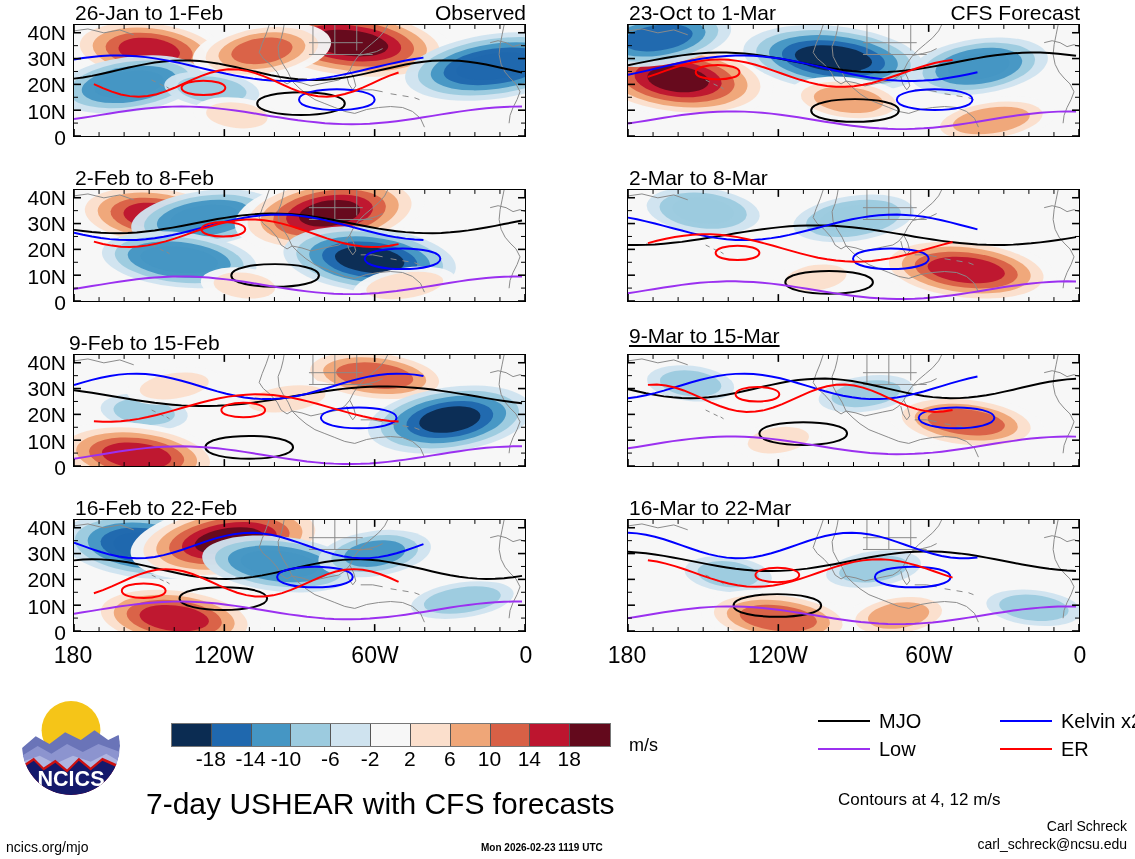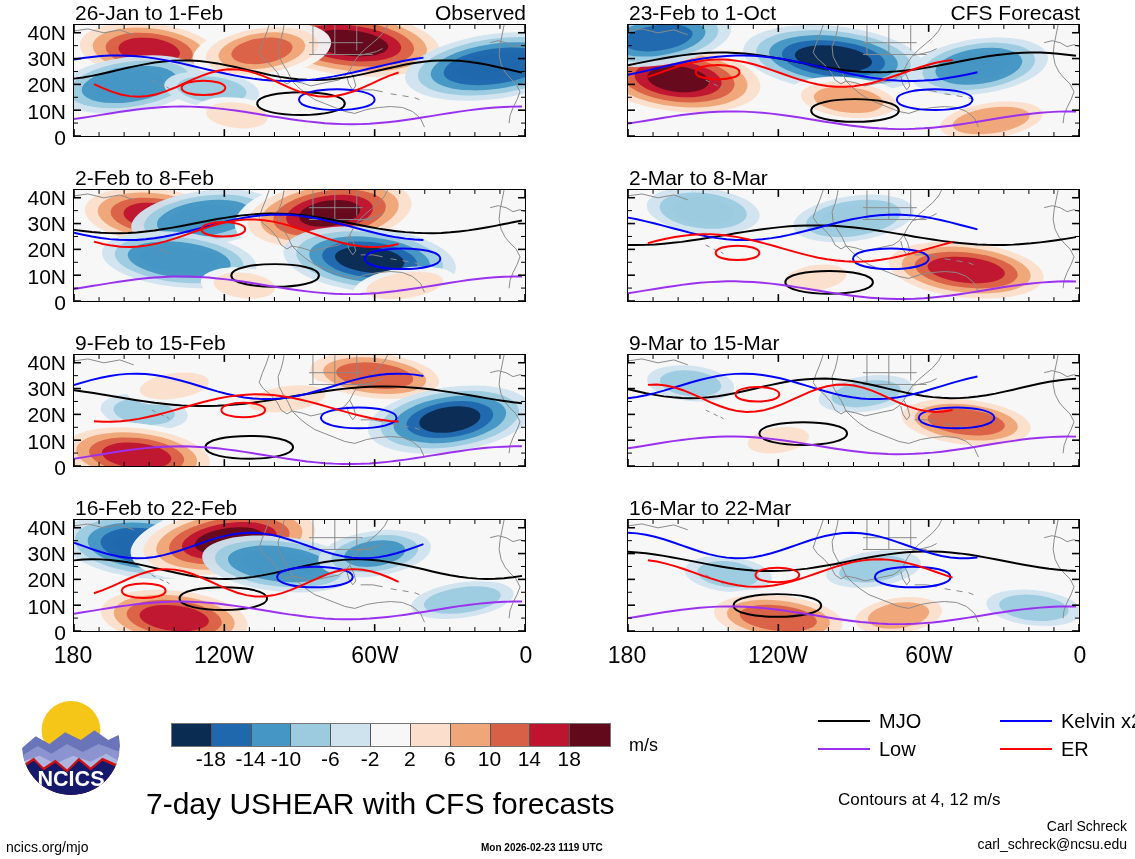--- a/index.html
+++ b/index.html
@@ -259,21 +259,21 @@
           <line x1="453" x2="449" y1="47.30232558139535" y2="47.30232558139535" stroke="#000" stroke-width="1"></line>
           <line x1="0" x2="7" y1="34.16279069767441" y2="34.16279069767441" stroke="#000" stroke-width="1.6"></line>
           <line x1="453" x2="446" y1="34.16279069767441" y2="34.16279069767441" stroke="#000" stroke-width="1.6"></line>
           <line x1="0" x2="4" y1="21.023255813953483" y2="21.023255813953483" stroke="#000" stroke-width="1"></line>
           <line x1="453" x2="449" y1="21.023255813953483" y2="21.023255813953483" stroke="#000" stroke-width="1"></line>
           <line x1="0" x2="7" y1="7.883720930232556" y2="7.883720930232556" stroke="#000" stroke-width="1.6"></line>
           <line x1="453" x2="446" y1="7.883720930232556" y2="7.883720930232556" stroke="#000" stroke-width="1.6"></line>
         </g>
       </svg>
     </div>
-    <div class="panel-title" style="left: 75px; top: 332px;">9-Feb to 15-Feb</div>
+    <div class="panel-title" style="left: 69px; top: 332px;">9-Feb to 15-Feb</div>
     <div class="map-box" style="left: 73px; top: 354px; width: 453px; height: 113px;">
       <svg class="map-svg" viewBox="0 0 453 113" preserveAspectRatio="none">
         <g>
           <rect x="0" y="0" width="453" height="113" fill="#f7f7f7"></rect>
           <ellipse cx="70.46666666666667" cy="57.81395348837209" rx="44" ry="18" fill="#cfe3ef" opacity="0.96" transform="rotate(6,70.46666666666667,57.81395348837209)"></ellipse>
           <ellipse cx="70.46666666666667" cy="57.81395348837209" rx="31" ry="13" fill="#9ccbdf" opacity="0.96" transform="rotate(6,70.46666666666667,57.81395348837209)"></ellipse>
           <ellipse cx="100.66666666666666" cy="31.53488372093024" rx="48" ry="18" fill="#f7f7f7" opacity="0.96" transform="rotate(-8,100.66666666666666,31.53488372093024)"></ellipse>
           <ellipse cx="100.66666666666666" cy="31.53488372093024" rx="35" ry="13" fill="#fbdfcc" opacity="0.96" transform="rotate(-8,100.66666666666666,31.53488372093024)"></ellipse>
           <ellipse cx="302" cy="21.023255813953483" rx="78" ry="28" fill="#f7f7f7" opacity="0.96" transform="rotate(6,302,21.023255813953483)"></ellipse>
           <ellipse cx="302" cy="21.023255813953483" rx="65" ry="23" fill="#fbdfcc" opacity="0.96" transform="rotate(6,302,21.023255813953483)"></ellipse>
@@ -484,21 +484,21 @@
           <line x1="453" x2="449" y1="47.30232558139535" y2="47.30232558139535" stroke="#000" stroke-width="1"></line>
           <line x1="0" x2="7" y1="34.16279069767441" y2="34.16279069767441" stroke="#000" stroke-width="1.6"></line>
           <line x1="453" x2="446" y1="34.16279069767441" y2="34.16279069767441" stroke="#000" stroke-width="1.6"></line>
           <line x1="0" x2="4" y1="21.023255813953483" y2="21.023255813953483" stroke="#000" stroke-width="1"></line>
           <line x1="453" x2="449" y1="21.023255813953483" y2="21.023255813953483" stroke="#000" stroke-width="1"></line>
           <line x1="0" x2="7" y1="7.883720930232556" y2="7.883720930232556" stroke="#000" stroke-width="1.6"></line>
           <line x1="453" x2="446" y1="7.883720930232556" y2="7.883720930232556" stroke="#000" stroke-width="1.6"></line>
         </g>
       </svg>
     </div>
-    <div class="panel-title" style="left: 629px; top: 2px;">23-Feb to 1-Oct</div>
+    <div class="panel-title" style="left: 629px; top: 2px;">23-Oct to 1-Mar</div>
     <div class="panel-title" style="left: 627px; top: 2px; width: 453px; text-align: right;">CFS Forecast</div>
     <div class="map-box" style="left: 627px; top: 24px; width: 453px; height: 113px;">
       <svg class="map-svg" viewBox="0 0 453 113" preserveAspectRatio="none">
         <g>
           <rect x="0" y="0" width="453" height="113" fill="#f7f7f7"></rect>
           <ellipse cx="50.33333333333333" cy="55.18604651162791" rx="96" ry="38" fill="#f7f7f7" opacity="0.96" transform="rotate(6,50.33333333333333,55.18604651162791)"></ellipse>
           <ellipse cx="50.33333333333333" cy="55.18604651162791" rx="83" ry="33" fill="#fbdfcc" opacity="0.96" transform="rotate(6,50.33333333333333,55.18604651162791)"></ellipse>
           <ellipse cx="50.33333333333333" cy="55.18604651162791" rx="70" ry="28" fill="#efa678" opacity="0.96" transform="rotate(6,50.33333333333333,55.18604651162791)"></ellipse>
           <ellipse cx="50.33333333333333" cy="55.18604651162791" rx="57" ry="23" fill="#d86046" opacity="0.96" transform="rotate(6,50.33333333333333,55.18604651162791)"></ellipse>
           <ellipse cx="50.33333333333333" cy="55.18604651162791" rx="44" ry="18" fill="#bd152f" opacity="0.96" transform="rotate(6,50.33333333333333,55.18604651162791)"></ellipse>
@@ -703,21 +703,21 @@
           <line x1="453" x2="449" y1="47.30232558139535" y2="47.30232558139535" stroke="#000" stroke-width="1"></line>
           <line x1="0" x2="7" y1="34.16279069767441" y2="34.16279069767441" stroke="#000" stroke-width="1.6"></line>
           <line x1="453" x2="446" y1="34.16279069767441" y2="34.16279069767441" stroke="#000" stroke-width="1.6"></line>
           <line x1="0" x2="4" y1="21.023255813953483" y2="21.023255813953483" stroke="#000" stroke-width="1"></line>
           <line x1="453" x2="449" y1="21.023255813953483" y2="21.023255813953483" stroke="#000" stroke-width="1"></line>
           <line x1="0" x2="7" y1="7.883720930232556" y2="7.883720930232556" stroke="#000" stroke-width="1.6"></line>
           <line x1="453" x2="446" y1="7.883720930232556" y2="7.883720930232556" stroke="#000" stroke-width="1.6"></line>
         </g>
       </svg>
     </div>
-    <div class="panel-title" style="left: 629px; top: 332px;">9-Mar to 15-Mar</div>
+    <div class="panel-title" style="left: 629px; top: 325px; text-decoration: underline;">9-Mar to 15-Mar</div>
     <div class="map-box" style="left: 627px; top: 354px; width: 453px; height: 113px;">
       <svg class="map-svg" viewBox="0 0 453 113" preserveAspectRatio="none">
         <g>
           <rect x="0" y="0" width="453" height="113" fill="#f7f7f7"></rect>
           <ellipse cx="62.91666666666667" cy="28.906976744186053" rx="44" ry="18" fill="#cfe3ef" opacity="0.96" transform="rotate(6,62.91666666666667,28.906976744186053)"></ellipse>
           <ellipse cx="62.91666666666667" cy="28.906976744186053" rx="31" ry="13" fill="#9ccbdf" opacity="0.96" transform="rotate(6,62.91666666666667,28.906976744186053)"></ellipse>
           <ellipse cx="239.08333333333334" cy="39.41860465116278" rx="48" ry="18" fill="#cfe3ef" opacity="0.96" transform="rotate(-8,239.08333333333334,39.41860465116278)"></ellipse>
           <ellipse cx="239.08333333333334" cy="39.41860465116278" rx="35" ry="13" fill="#9ccbdf" opacity="0.96" transform="rotate(-8,239.08333333333334,39.41860465116278)"></ellipse>
           <ellipse cx="339.75" cy="68.32558139534885" rx="78" ry="28" fill="#f7f7f7" opacity="0.96" transform="rotate(6,339.75,68.32558139534885)"></ellipse>
           <ellipse cx="339.75" cy="68.32558139534885" rx="65" ry="23" fill="#fbdfcc" opacity="0.96" transform="rotate(6,339.75,68.32558139534885)"></ellipse>

